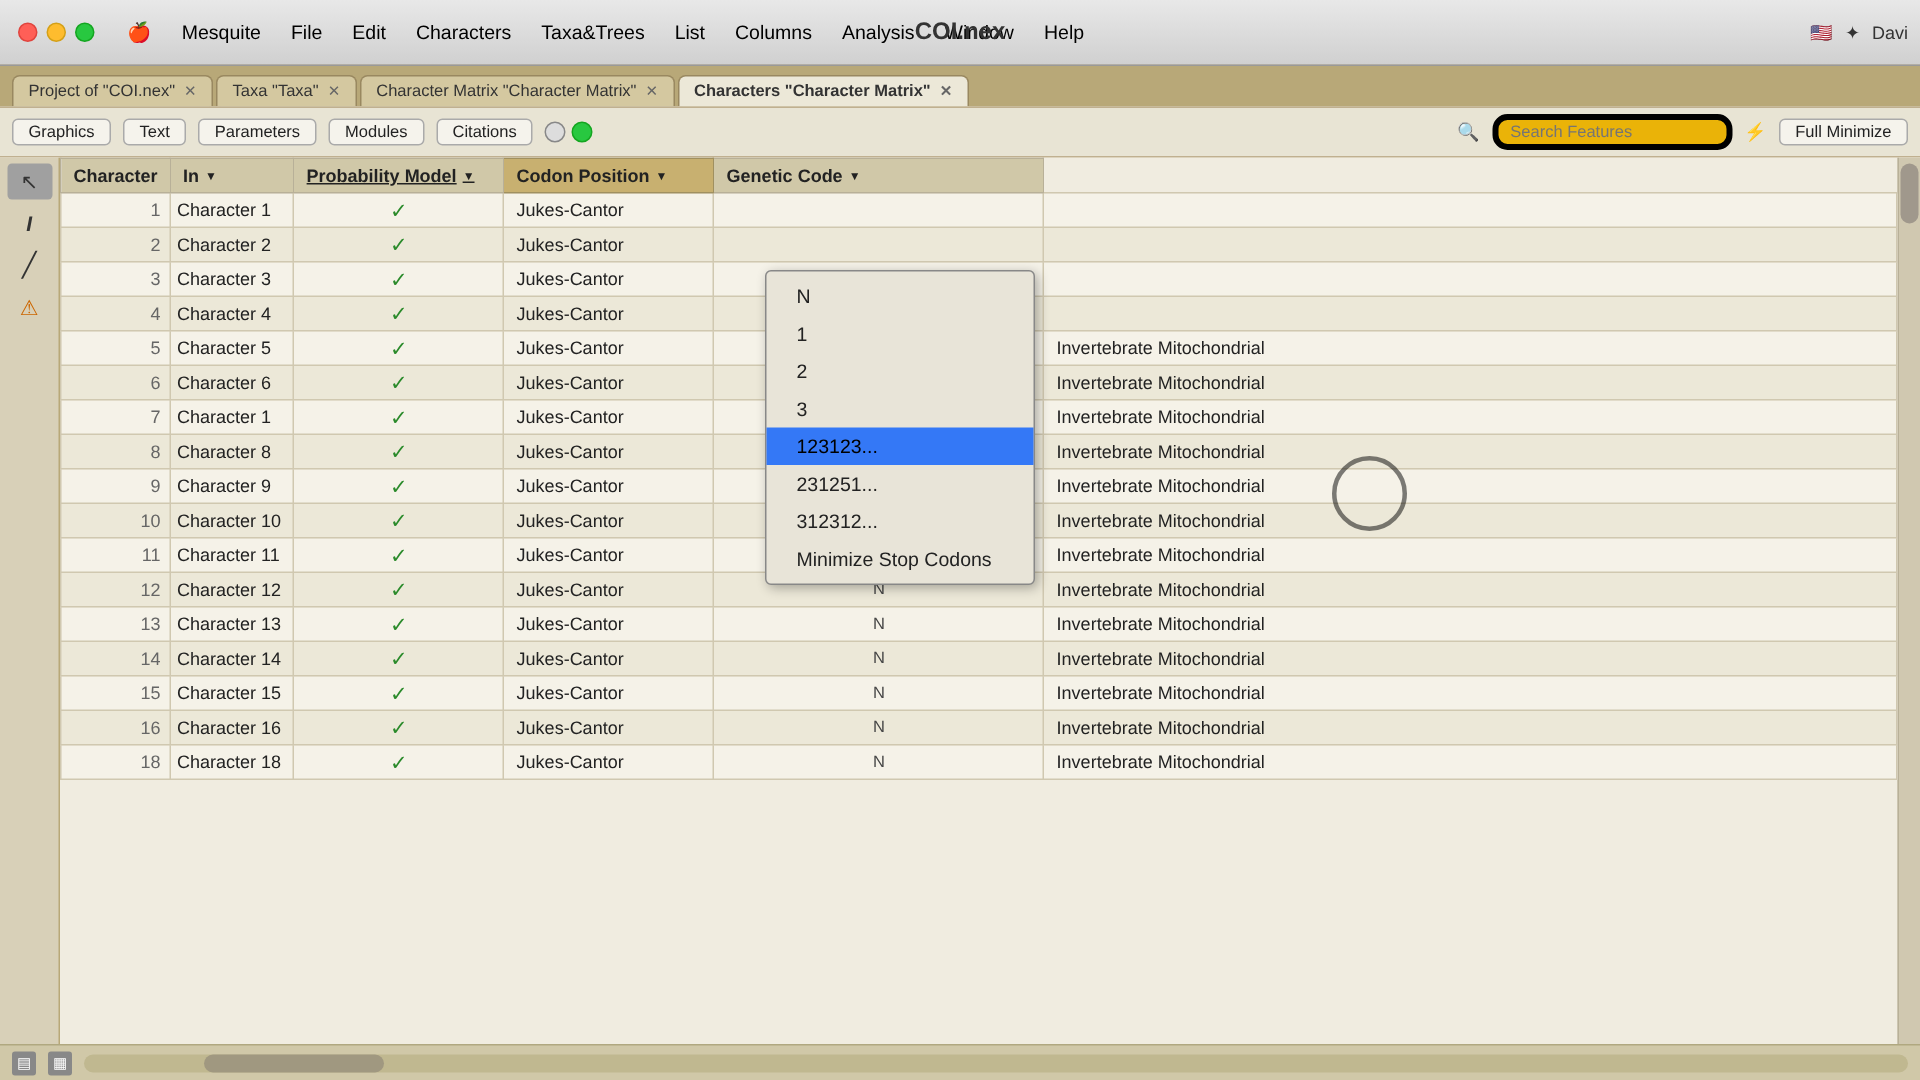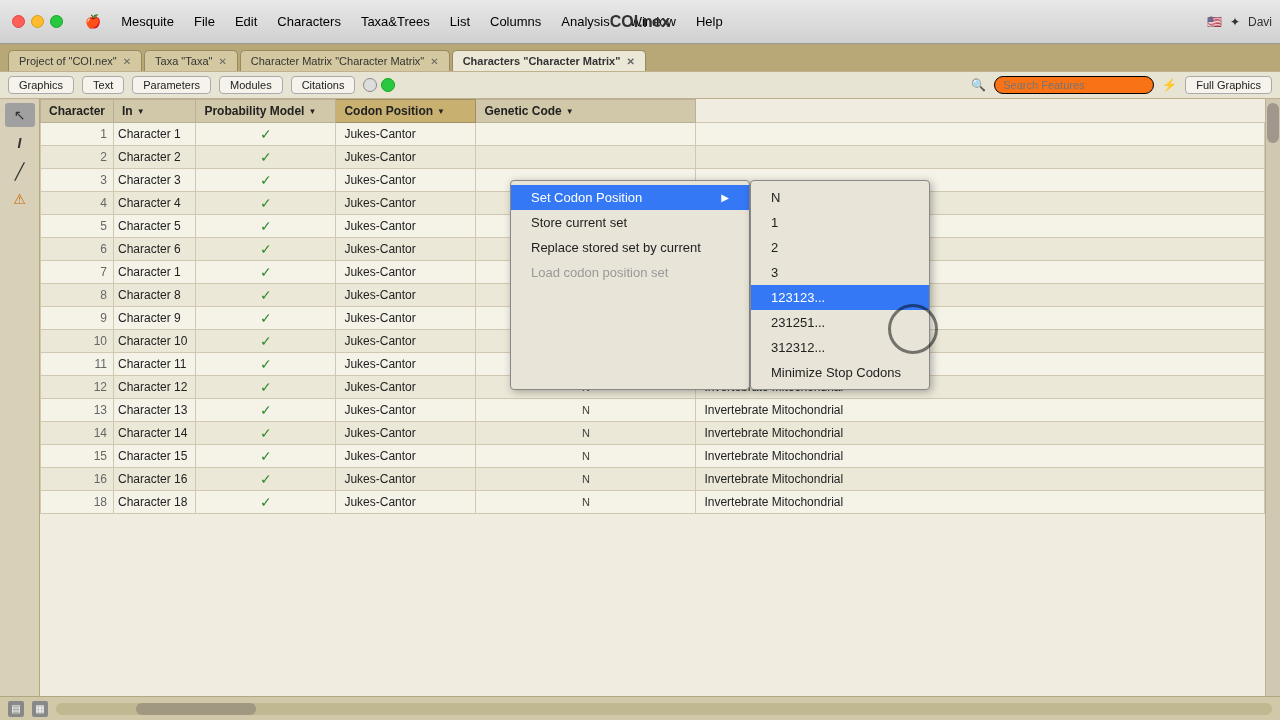--- a/index.html
+++ b/index.html
@@ -112,22 +112,22 @@
       background: #f5f3ec;
       border: 1px solid #aaa;
       border-radius: 4px;
       padding: 2px 10px;
       font-size: 11px;
       cursor: pointer;
       color: #222;
     }
     .toolbar-spacer { flex: 1; }
     .search-box {
-      background: #f97316;
-      border: 1px solid #000000;
+      background: #eab308;
+      border: 4px solid #000000;
       border-radius: 10px;
       padding: 2px 8px;
       font-size: 11px;
       width: 160px;
     }
     .toolbar-indicator {
       display: flex;
       align-items: center;
       gap: 4px;
     }
@@ -271,21 +271,21 @@
       min-width: 180px;
       padding: 4px 0;
     }
     .submenu-item {
       padding: 5px 20px;
       color: #222;
       cursor: pointer;
       font-size: 13px;
       white-space: nowrap;
     }
-    .submenu-item.highlighted { background: #3478f6; color: #ffffff; }
+    .submenu-item.highlighted { background: #3478f6; color: #000000; }
 
     
     .cursor-circle {
       position: absolute;
       width: 50px;
       height: 50px;
       border: 3px solid rgba(0,0,0,0.5);
       border-radius: 50%;
       top: 304px;
       left: 888px;
@@ -385,21 +385,21 @@
     <button class="toolbar-btn">Modules</button>
     <button class="toolbar-btn">Citations</button>
     <div class="toolbar-indicator">
       <div class="indicator-circle"></div>
       <div class="indicator-green"></div>
     </div>
     <div class="toolbar-spacer"></div>
     <span style="font-size:12px;color:#666;">🔍</span>
     <input class="search-box" type="text" placeholder="Search Features" style="">
     <span style="color:#cc8800;">⚡</span>
-    <button class="toolbar-btn">Full Graphics</button>
+    <button class="toolbar-btn">Full Minimize</button>
   </div>
 
   <div class="content-area">
 
     <div class="side-toolbar">
       <div class="side-btn active">↖</div>
       <div class="side-btn" style="font-style:italic;font-weight:bold;">I</div>
       <div class="side-btn" style="font-size:16px;">╱</div>
       <div class="side-btn" style="color:#cc6600;">⚠</div>
     </div>
@@ -412,21 +412,21 @@
               <div class="header-content">
                 <span>Character</span>
               </div>
             </th>
             <th style="width:30px;">
               <div class="header-content">
                 <span>In</span>
                 <span class="arrow-down">▼</span>
               </div>
             </th>
-            <th class="dropdown-header" style="width:140px;">
+            <th class="dropdown-header" style="width:140px;text-decoration:underline;">
               <div class="header-content">
                 <span>Probability Model</span>
                 <span class="arrow-down">▼</span>
               </div>
             </th>
             <th class="dropdown-header" style="width:140px; background:#c8b070; border: 1px solid #a09060;">
               <div class="header-content">
                 <span>Codon Position</span>
                 <span class="arrow-down">▼</span>
               </div>
@@ -590,35 +590,20 @@
     <div class="status-icon">▤</div>
     <div class="status-icon">▦</div>
     <div class="scrollbar-h">
       <div class="scrollbar-h-thumb"></div>
     </div>
   </div>
 
 </div>
 
 <div class="menu-overlay">
-  <div class="dropdown-main">
-    <div class="dropdown-item highlighted">
-      <span>Set Codon Position</span>
-      <span class="dropdown-arrow">▶</span>
-    </div>
-    <div class="dropdown-item">
-      <span>Store current set</span>
-    </div>
-    <div class="dropdown-item">
-      <span>Replace stored set by current</span>
-    </div>
-    <div class="dropdown-item disabled">
-      <span>Load codon position set</span>
-    </div>
-  </div>
 
   <div class="submenu">
     <div class="submenu-item">N</div>
     <div class="submenu-item">1</div>
     <div class="submenu-item">2</div>
     <div class="submenu-item">3</div>
     <div class="submenu-item highlighted">123123...</div>
     <div class="submenu-item">231251...</div>
     <div class="submenu-item">312312...</div>
     <div class="submenu-item">Minimize Stop Codons</div>

